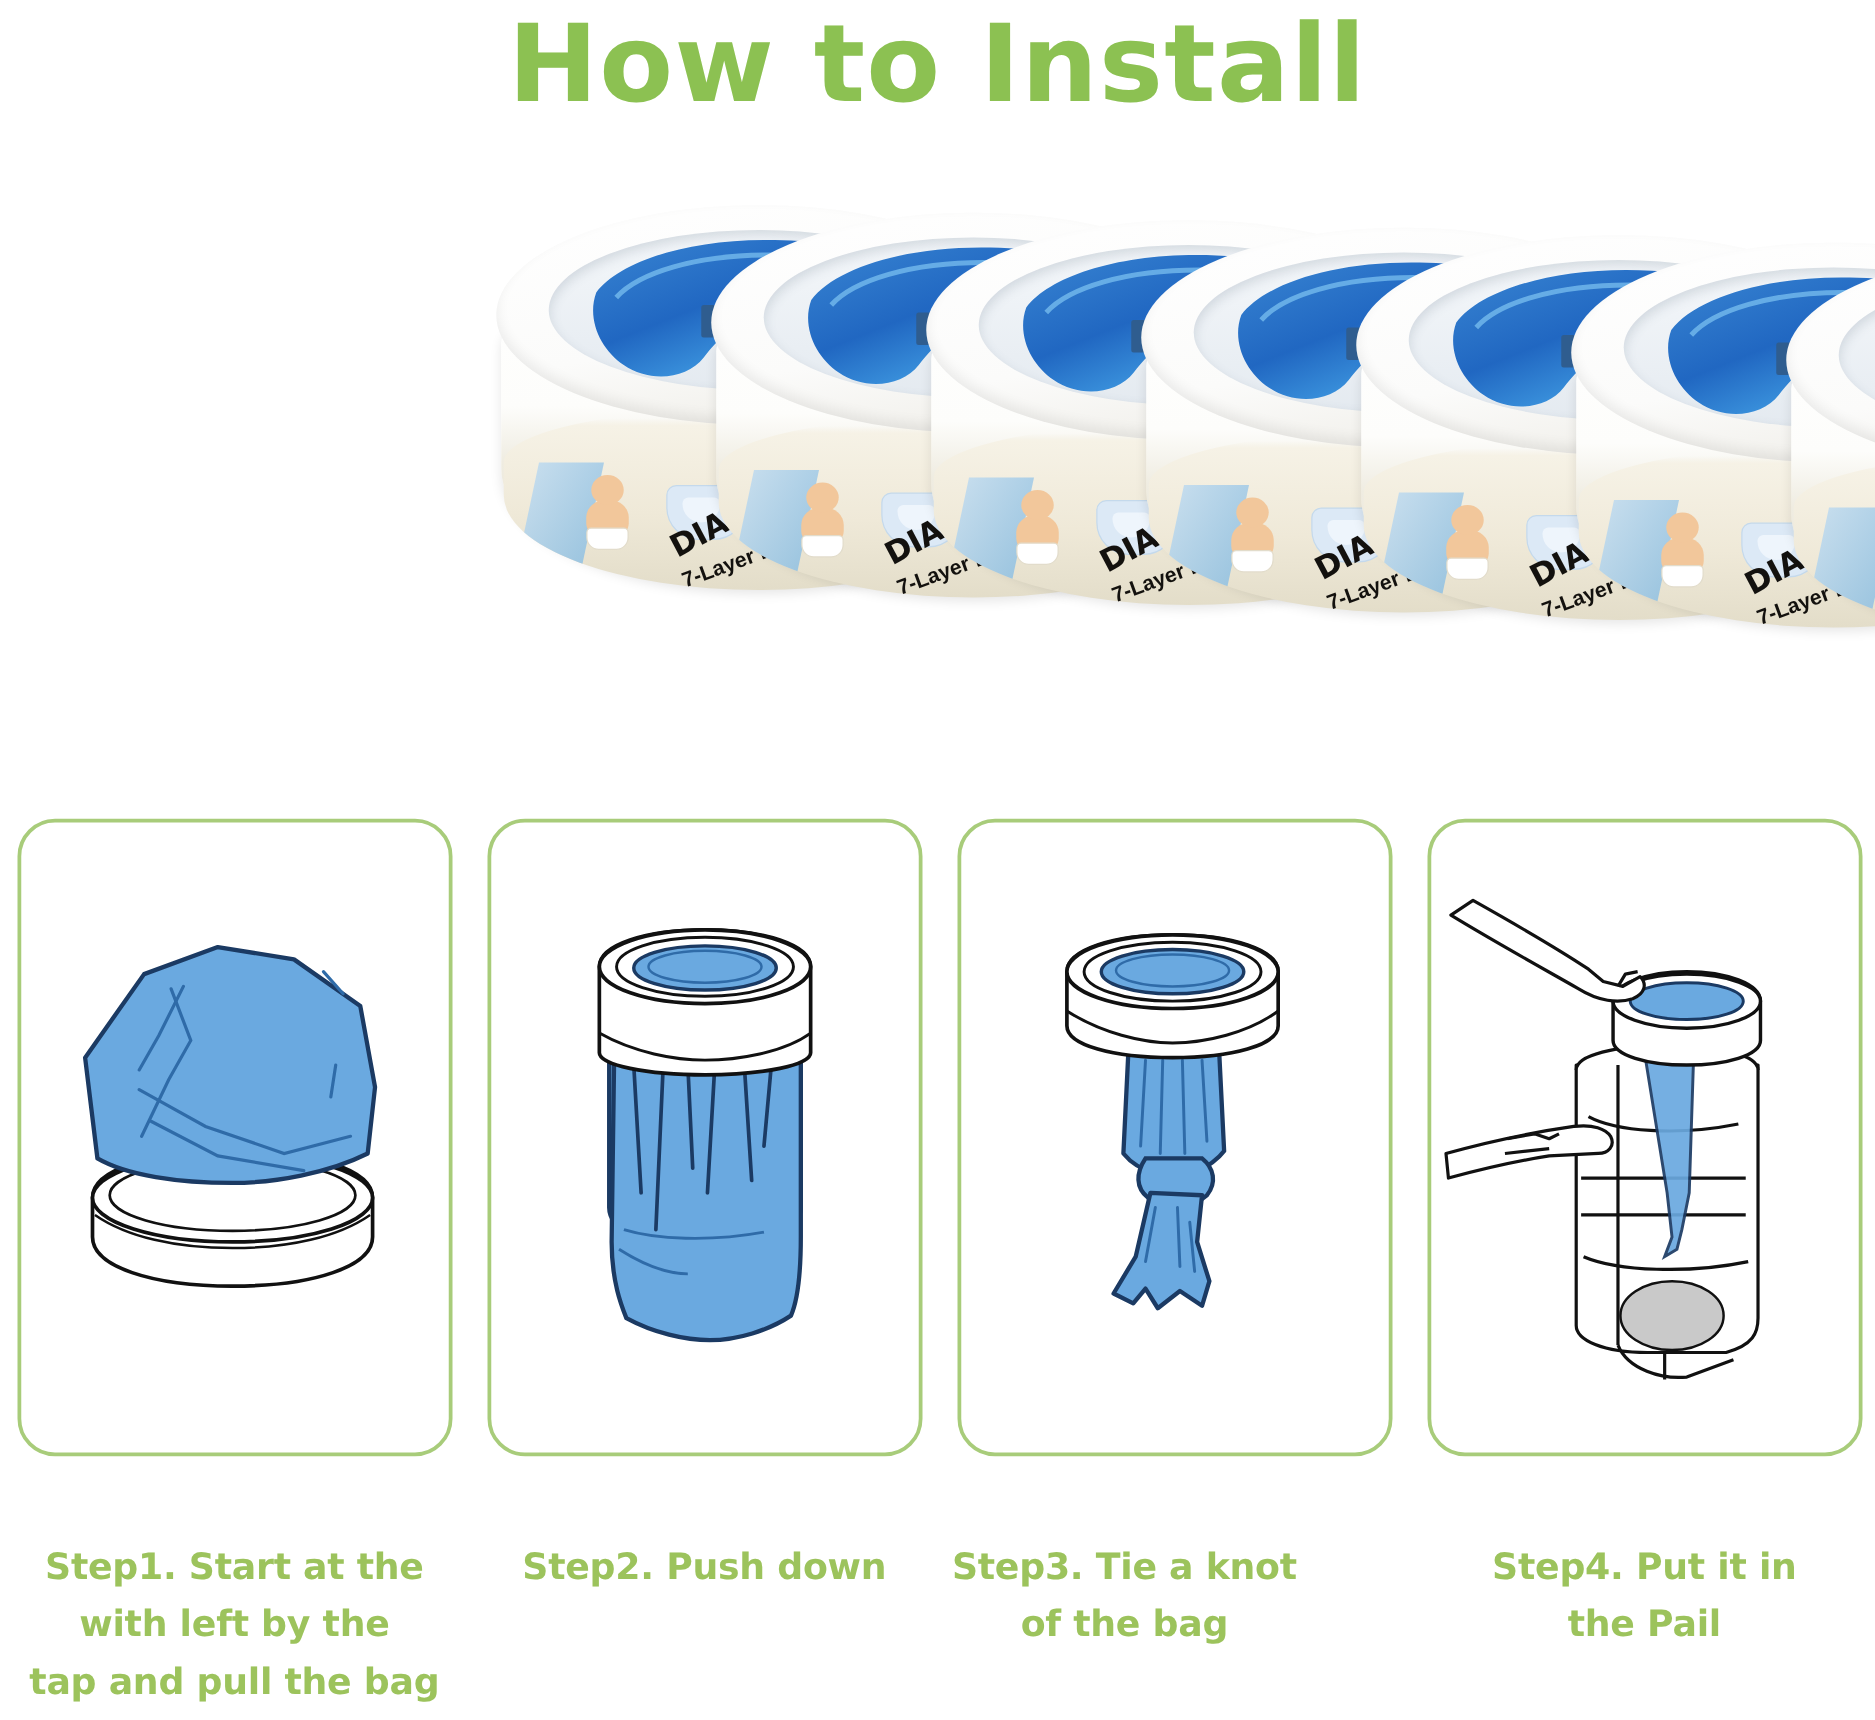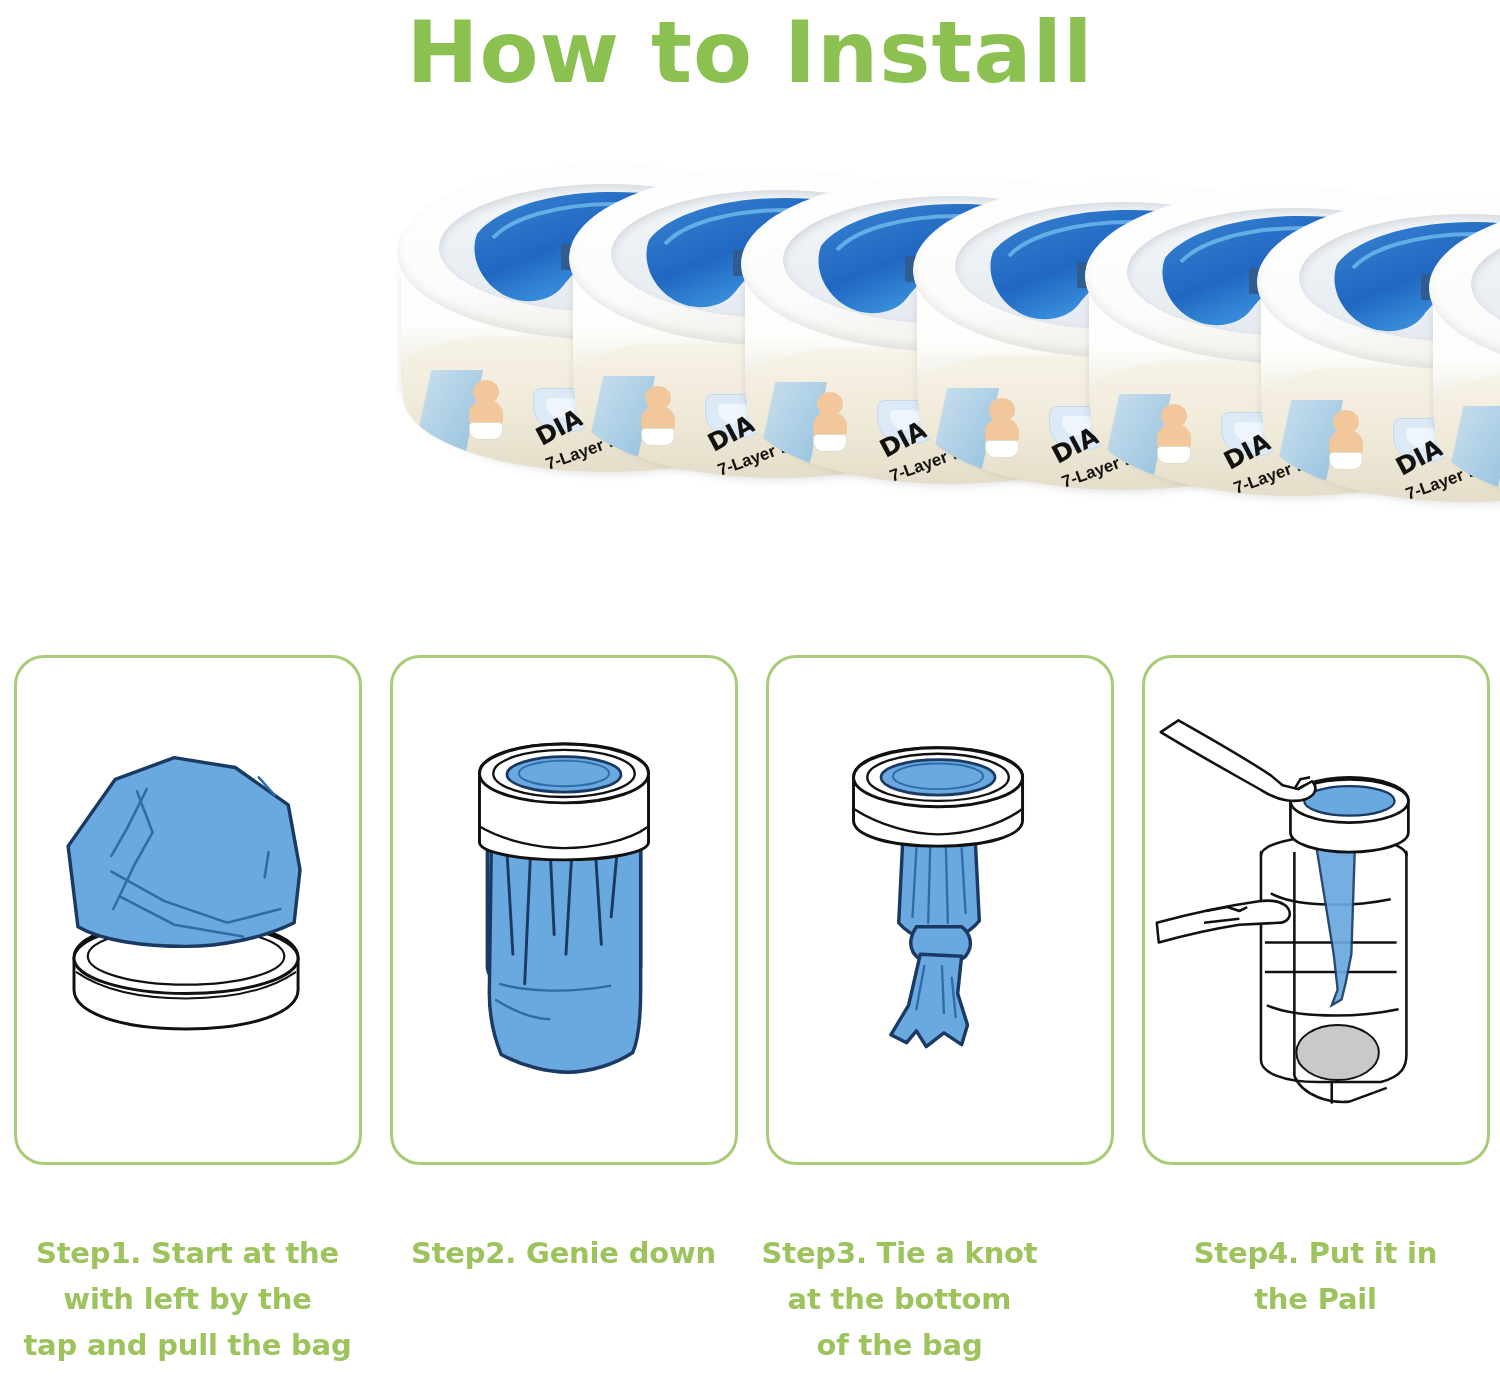--- a/index.html
+++ b/index.html
@@ -607,24 +607,23 @@
   </div>
 </div>
 
 <div id="captions">
   <div class="caption" style="left:0px;">
     <span>Step1. Start at the</span>
     <span>with left by the</span>
     <span>tap and pull the bag up</span>
   </div>
   <div class="caption" style="left:376px;">
-    <span>Step2. Genie down</span>
+    <span>Step2. Push down</span>
   </div>
   <div class="caption" style="left:712px;">
     <span>Step3. Tie a knot</span>
-    <span>at the bottom</span>
     <span>of the bag</span>
   </div>
   <div class="caption" style="left:1128px;">
     <span>Step4. Put it in</span>
     <span>the Pail</span>
   </div>
 </div>
 
 </body></html>

